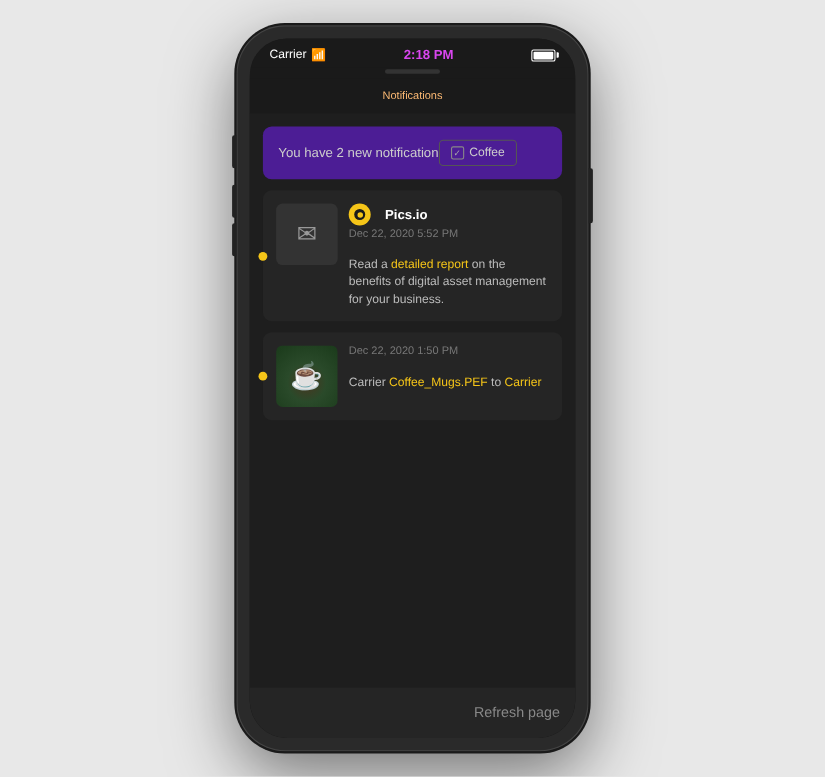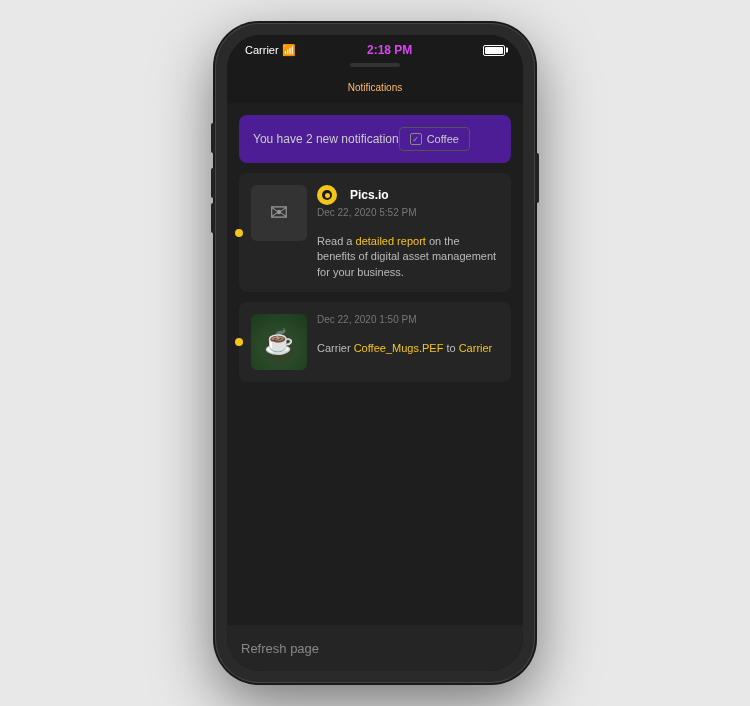--- a/index.html
+++ b/index.html
@@ -296,21 +296,21 @@
       width: 100%;
       height: 100%;
       background: radial-gradient(circle at 50% 40%, #c8a882 40%, #a07850 100%);
       position: relative;
     }
 
     
     .bottom-bar {
       background: #252525;
       padding: 14px;
-      text-align: left;
+      text-align: right;
       flex-shrink: 0;
       border-radius: 0 0 34px 34px;
     }
     .refresh-text {
       font-size: 13px;
       color: #888;
     }
 
     
     .picsio-logo {

